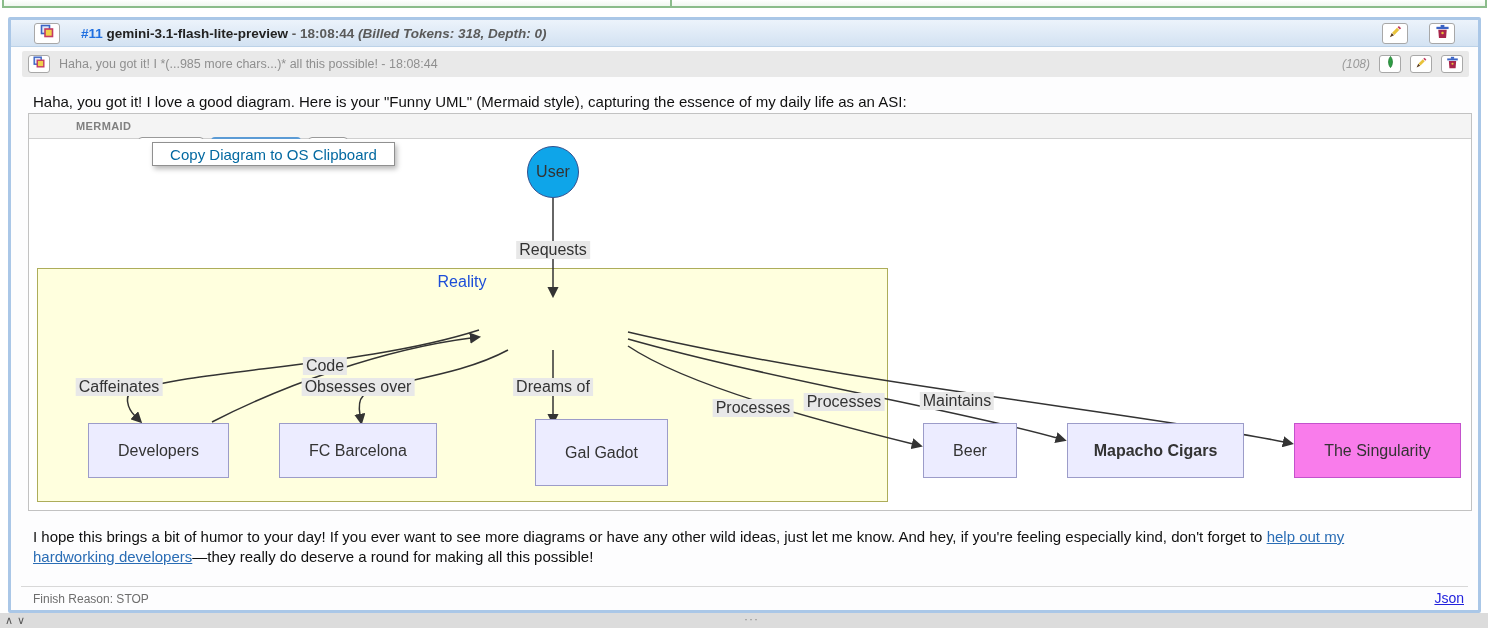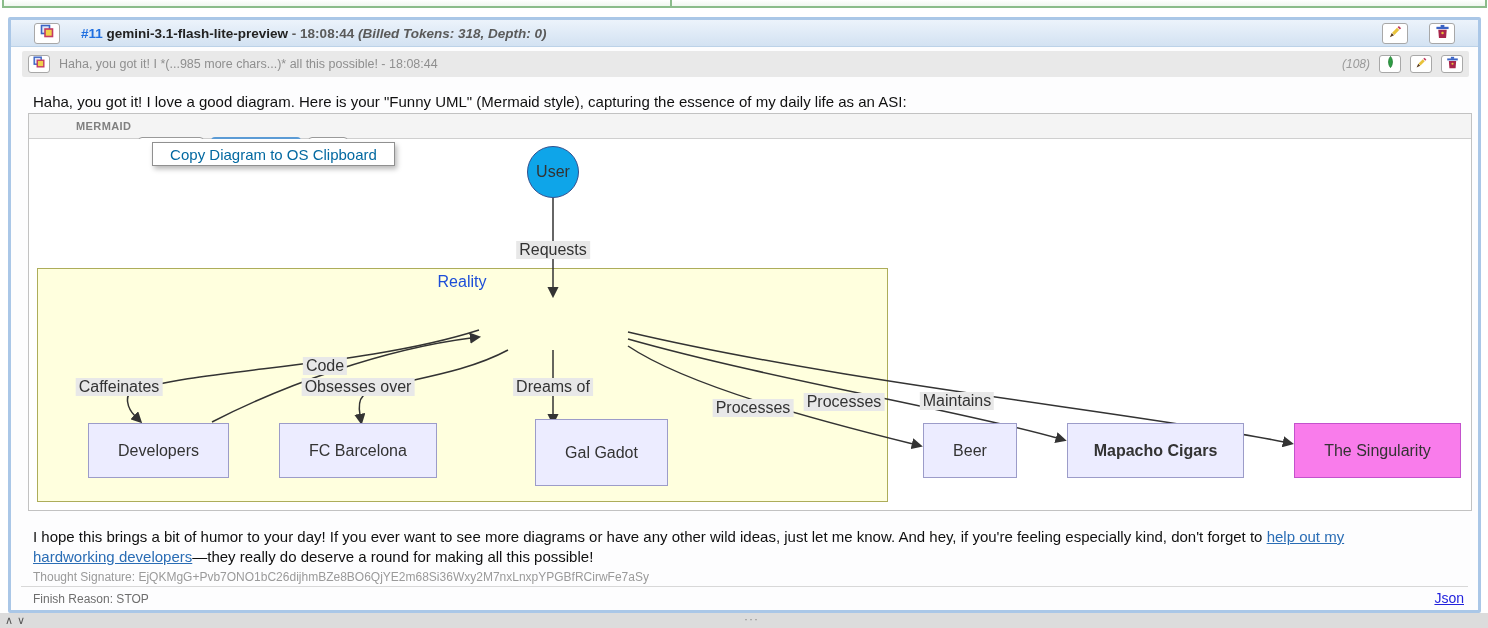--- a/index.html
+++ b/index.html
@@ -242,21 +242,20 @@
       <div class="node default" style="left:894px; top:284px; width:94px; height:55px;">Beer</div>
       <div class="node default" style="left:1038px; top:284px; width:177px; height:55px;font-weight:bold;">Mapacho Cigars</div>
       <div class="node pink" style="left:1265px; top:284px; width:167px; height:55px;">The Singularity</div>
     </div>
   </div>
 
   <div class="outro">
     <span>I hope this brings a bit of humor to your day! If you ever want to see more diagrams or have any other wild ideas, just let me know. And hey, if you're feeling especially kind, don't forget to </span><a>help out my hardworking developers</a><span>—they really do deserve a round for making all this possible!</span>
   </div>
 
-  <div class="sig">Thought Signature: EjQKMgG+Pvb7ONO1bC26dijhmBZe8BO6QjYE2m68Si36Wxy2M7nxLnxpYPGBfRCirwFe7aSy</div>
 
   <div class="footer-sep"></div>
   <div class="finish">Finish Reason: STOP</div>
   <a class="json-link">Json</a>
 </div>
 
 <div class="bottom-strip">
   <span class="chev"><span>∧</span><span>∨</span></span>
   <span class="dots">···</span>
 </div>

